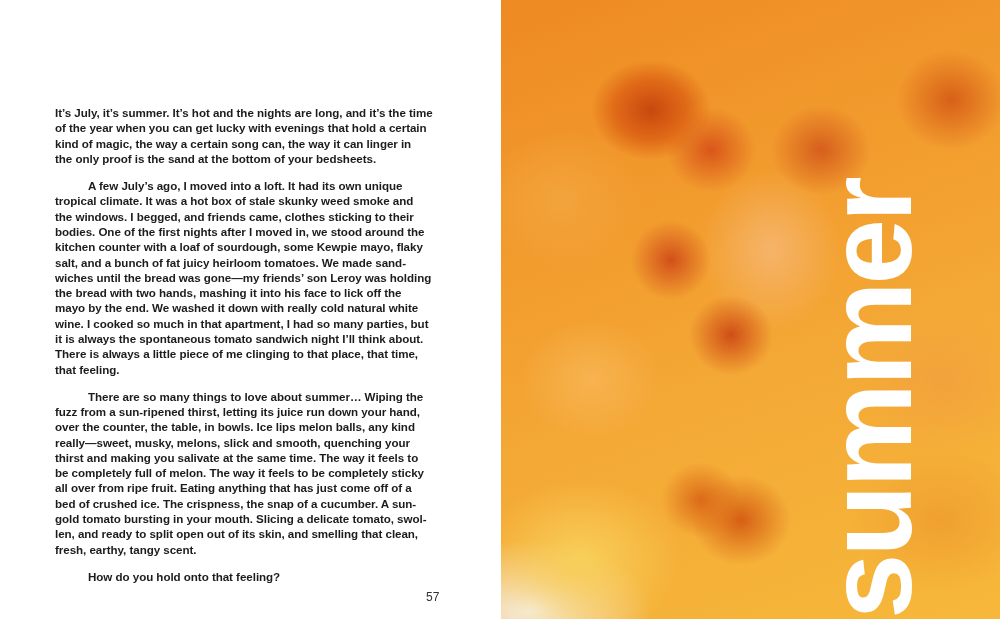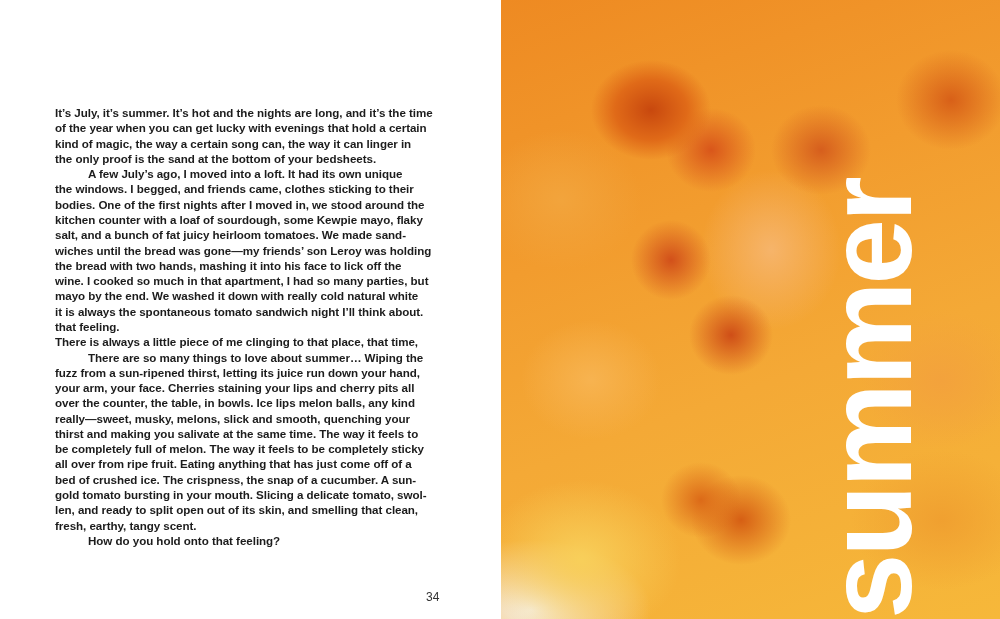--- a/index.html
+++ b/index.html
@@ -17,21 +17,21 @@
     .body-text {
       position: absolute; left: 55px; top: 105px; width: 392px;
       font-family: "Liberation Sans", sans-serif;
       font-weight: bold;
       font-size: 11.6px;
       line-height: 15.28px;
       color: #1c1c1c;
       letter-spacing: -0.05px;
     }
     .line { display: block; white-space: nowrap; }
-    .line.indent { padding-left: 33px; }
+    .line.indent { padding-left: 33px; margin-top: 12px; }
     .page-number {
       position: absolute; left: 426px; top: 590px;
       font-family: "Liberation Sans", sans-serif;
       font-size: 12px; color: #333333; font-weight: normal;
     }
     .photo {
       position: absolute; left: 501px; top: 0; width: 499px; height: 619px;
       overflow: hidden;
       background:
         radial-gradient(ellipse 60px 50px at 150px 110px, #c8480e 0%, #e06a18 60%, rgba(224,106,24,0) 100%),
@@ -78,46 +78,46 @@
 
 <div class="spread">
 
   <div class="left-page">
     <div class="body-text" id="body-text">
         <span class="line">It’s July, it’s summer. It’s hot and the nights are long, and it’s the time</span>
         <span class="line">of the year when you can get lucky with evenings that hold a certain</span>
         <span class="line">kind of magic, the way a certain song can, the way it can linger in</span>
         <span class="line">the only proof is the sand at the bottom of your bedsheets.</span>
         <span class="line indent">A few July’s ago, I moved into a loft. It had its own unique</span>
+        <span class="line">tropical climate. It was a hot box of stale skunky weed smoke and</span>
         <span class="line">the windows. I begged, and friends came, clothes sticking to their</span>
         <span class="line">bodies. One of the first nights after I moved in, we stood around the</span>
         <span class="line">kitchen counter with a loaf of sourdough, some Kewpie mayo, flaky</span>
         <span class="line">salt, and a bunch of fat juicy heirloom tomatoes. We made sand-</span>
         <span class="line">wiches until the bread was gone—my friends’ son Leroy was holding</span>
         <span class="line">the bread with two hands, mashing it into his face to lick off the</span>
+        <span class="line">mayo by the end. We washed it down with really cold natural white</span>
         <span class="line">wine. I cooked so much in that apartment, I had so many parties, but</span>
-        <span class="line">mayo by the end. We washed it down with really cold natural white</span>
         <span class="line">it is always the spontaneous tomato sandwich night I’ll think about.</span>
+        <span class="line">There is always a little piece of me clinging to that place, that time,</span>
         <span class="line">that feeling.</span>
-        <span class="line">There is always a little piece of me clinging to that place, that time,</span>
         <span class="line indent">There are so many things to love about summer… Wiping the</span>
         <span class="line">fuzz from a sun-ripened thirst, letting its juice run down your hand,</span>
-        <span class="line">your arm, your face. Cherries staining your lips and cherry pits all</span>
         <span class="line">over the counter, the table, in bowls. Ice lips melon balls, any kind</span>
         <span class="line">really—sweet, musky, melons, slick and smooth, quenching your</span>
         <span class="line">thirst and making you salivate at the same time. The way it feels to</span>
         <span class="line">be completely full of melon. The way it feels to be completely sticky</span>
         <span class="line">all over from ripe fruit. Eating anything that has just come off of a</span>
         <span class="line">bed of crushed ice. The crispness, the snap of a cucumber. A sun-</span>
         <span class="line">gold tomato bursting in your mouth. Slicing a delicate tomato, swol-</span>
         <span class="line">len, and ready to split open out of its skin, and smelling that clean,</span>
         <span class="line">fresh, earthy, tangy scent.</span>
         <span class="line indent">How do you hold onto that feeling?</span>
       </div>
-    <div class="page-number">34</div>
+    <div class="page-number">57</div>
   </div>
 
   <div class="photo"></div>
 
   <div class="summer-word">
     <span class="summer-inner">summer</span>
   </div>
 
 </div>
 

